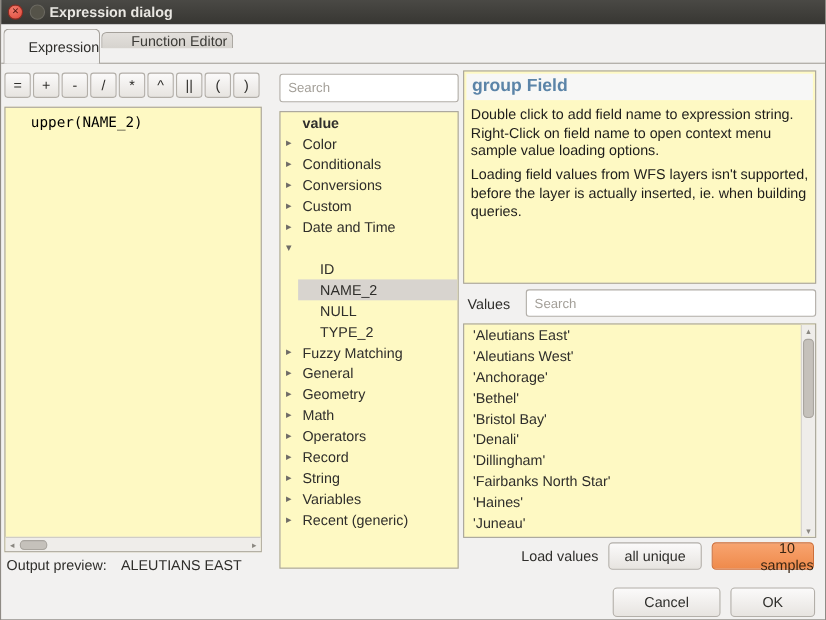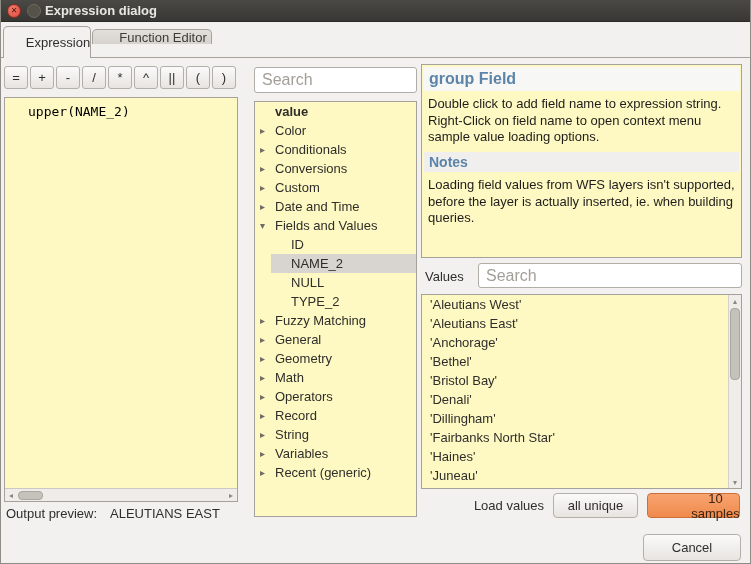--- a/index.html
+++ b/index.html
@@ -52,21 +52,21 @@
   }
   .tab-inactive {
     left: 91px; top: 29px; width: 120px; height: 15px;
     background: linear-gradient(#e3e0dc, #d6d3ce);
     color: #3c3b37; z-index: 0;
   }
   
   .panel { background: #fef9c3; border: 1px solid #a5a19b; position: absolute; }
   .tinput {
     position: absolute; border: 1px solid #b1ada7; border-radius: 3px;
-    background: #fff; padding: 0 7px; font-size: 16px; color: #a21caf;
+    background: #fff; padding: 0 7px; font-size: 12px; color: #a21caf;
     font-family: "Liberation Sans", sans-serif; outline: none;
   }
   .tinput::placeholder { color: #a39f98; }
   .push-btn {
     background: linear-gradient(#fbfafa, #e7e4e0);
     border: 1px solid #b3afa9; border-radius: 4px;
     font-family: "Liberation Sans", sans-serif;
     font-size: 13px; color: #2f2e2b;
     display: flex; align-items: center; justify-content: center;
     cursor: default;
@@ -227,21 +227,20 @@
       <div class="tree-row" style="margin-left: 0px;">
         <span class="tree-arrow">▸</span>
         <span class="tree-label">Custom</span>
       </div>
       <div class="tree-row" style="margin-left: 0px;">
         <span class="tree-arrow">▸</span>
         <span class="tree-label">Date and Time</span>
       </div>
       <div class="tree-row" style="margin-left: 0px;">
         <span class="tree-arrow">▾</span>
-        <span class="tree-label">Fields and Values</span>
       </div>
       <div class="tree-row" style="margin-left: 16px;">
         <span class="tree-arrow"></span>
         <span class="tree-label">ID</span>
       </div>
       <div class="tree-row selected" style="margin-left: 16px;">
         <span class="tree-arrow"></span>
         <span class="tree-label">NAME_2</span>
       </div>
       <div class="tree-row" style="margin-left: 16px;">
@@ -286,31 +285,30 @@
       </div>
       <div class="tree-row" style="margin-left: 0px;">
         <span class="tree-arrow">▸</span>
         <span class="tree-label">Recent (generic)</span>
       </div>
     </div>
 
   <div class="panel help">
     <div class="help-h1">group Field</div>
     <p>Double click to add field name to expression string. Right-Click on field name to open context menu sample value loading options.</p>
-    <div class="help-h2">Notes</div>
     <p>Loading field values from WFS layers isn't supported, before the layer is actually inserted, ie. when building queries.</p>
   </div>
 
   <span class="values-label">Values</span>
   <input class="tinput values-search" type="text" placeholder="Search" style="">
 
   <div class="panel values-list">
     <div>
+        <div class="value-row">'Aleutians East'</div>
         <div class="value-row">'Aleutians West'</div>
-        <div class="value-row">'Aleutians East'</div>
         <div class="value-row">'Anchorage'</div>
         <div class="value-row">'Bethel'</div>
         <div class="value-row">'Bristol Bay'</div>
         <div class="value-row">'Denali'</div>
         <div class="value-row">'Dillingham'</div>
         <div class="value-row">'Fairbanks North Star'</div>
         <div class="value-row">'Haines'</div>
         <div class="value-row">'Juneau'</div>
       </div>
     <div class="vscroll">
@@ -321,15 +319,16 @@
   </div>
 
   <div class="load-row">
     <span>Load values</span>
     <button class="push-btn btn-all-unique">all unique</button>
     <button class="push-btn orange btn-samples">10 samples</button>
   </div>
 
   <div class="footer">
     <button class="push-btn btn-cancel">Cancel</button>
+    <button class="push-btn btn-ok">OK</button>
   </div>
 
 </div>
 
 </body></html>

